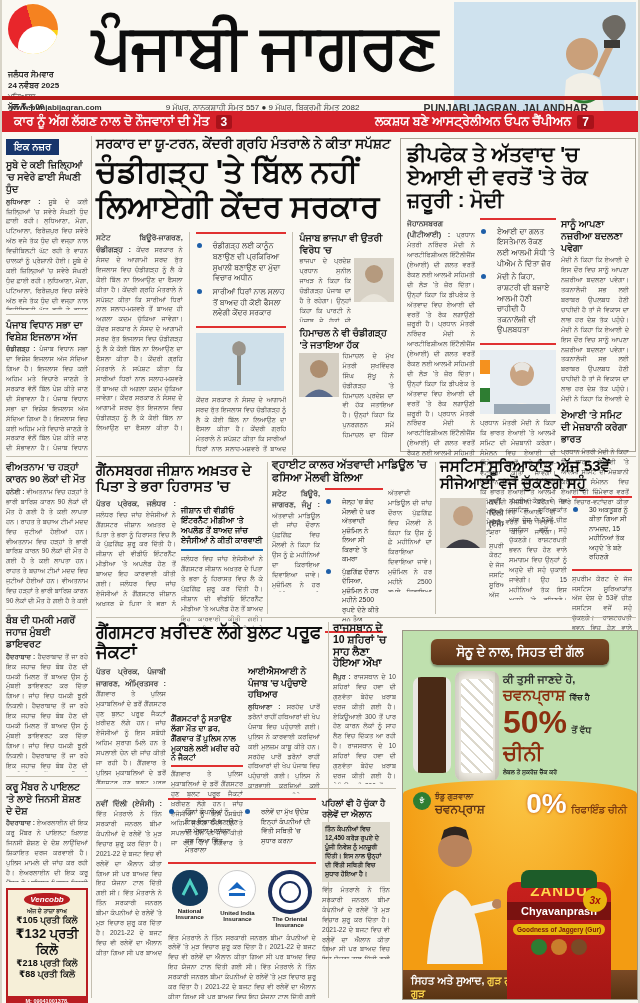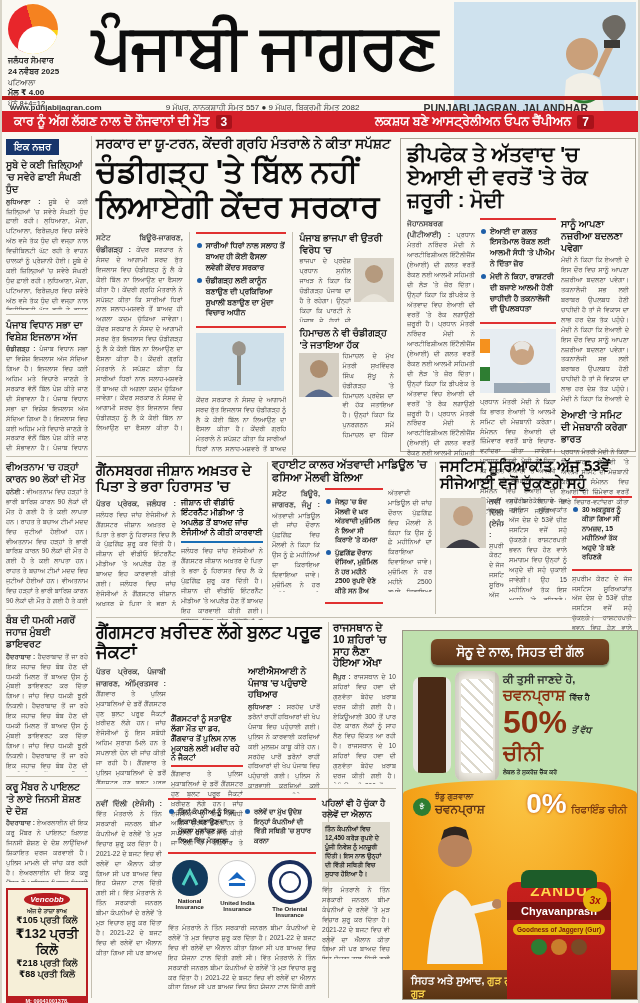--- a/index.html
+++ b/index.html
@@ -24,21 +24,21 @@
   .photo svg{position:absolute;inset:0;width:100%;height:100%;}
   .portrait{background:linear-gradient(180deg,#dcd6ca,#c7c0b2);}
   
   .kicker{font-weight:700;color:#111;}
   .headline{font-weight:800;color:#0d0d0d;line-height:1.12;}
   .byline{font-weight:700;font-size:7.5px;}
   .fake{font-size:6.6px;line-height:1.5;text-align:justify;color:#3c3c3c;overflow:hidden;}
   .subhead{font-weight:700;font-size:9.5px;line-height:1.25;color:#111;}
   .blue-rule{border-bottom:2px solid #1a6fb5;padding-bottom:3px;margin-bottom:3px;}
   .bulletbox{border-top:2px solid #e03131;border-bottom:2px solid #e03131;padding:4px 1px;}
-  .bullet{display:flex;gap:4px;font-size:7.6px;font-weight:700;line-height:1.4;margin:3px 0;}
+  .bullet{display:flex;gap:11px;font-size:7.6px;font-weight:400;line-height:1.4;margin:3px 0;}
   .bullet .dot{width:5px;height:5px;border-radius:50%;background:#1f5fa8;flex:0 0 5px;margin-top:2px;}
   .vrule{width:1px;background:#c4bfb1;}
   .hrule{height:1px;background:#c4bfb1;}
   .navhdr{background:#17356b;color:#fff;font-weight:700;font-size:10px;padding:2px 8px;display:inline-block;}
   .sb-head{font-weight:800;font-size:9.5px;line-height:1.25;margin:4px 0 2px;}
   
   .zandu{border:1px solid #9a9484;background:#bfe0ae;overflow:hidden;}
   .wood{background:linear-gradient(180deg,#7a4a26,#5d3317);color:#fff;border-radius:6px;
         font-weight:800;text-align:center;box-shadow:0 2px 2px rgba(0,0,0,.35);}
   .adred{color:#8c2f10;font-weight:800;}
@@ -47,21 +47,21 @@
   .venc{border:2px solid #b91d22;background:#f6efd8;font-size:6px;text-align:center;overflow:hidden;}
   .logo-c{border-radius:50%;display:flex;align-items:center;justify-content:center;}
 </style>
 </head>
 <body>
 
 <div id="page">
 
   <div class="abs" style="left:6px;top:4px;width:80px;">
     <div class="sun"></div>
-    <div class="mh-small" style="margin-top:2px;">
+    <div class="mh-small" style="margin-top:16px;">
       <b>ਜਲੰਧਰ ਸੋਮਵਾਰ</b>
       <b>24 ਨਵੰਬਰ 2025</b>
       <span>ਪਟਿਆਲਾ</span><br>
       <b>ਮੁੱਲ ₹ 4.00</b>
       <span>ਪੰਨੇ 8+4=12</span>
     </div>
   </div>
   <div class="abs title" style="left:90px;top:18px;">ਪੰਜਾਬੀ ਜਾਗਰਣ</div>
 
   <div class="abs photo" style="left:452px;top:2px;width:182px;height:126px;">
@@ -139,25 +139,25 @@
 
       <div style="width:88px;">
         <div class="fake" style="height:200px;"><b class="byline">ਸਟੇਟ ਬਿਊਰੋ-ਜਾਗਰਣ, ਚੰਡੀਗੜ੍ਹ :</b> <span>ਕੇਂਦਰ ਸਰਕਾਰ ਨੇ ਸੰਸਦ ਦੇ ਆਗਾਮੀ ਸਰਦ ਰੁੱਤ ਇਜਲਾਸ ਵਿਚ ਚੰਡੀਗੜ੍ਹ ਨੂੰ ਲੈ ਕੇ ਕੋਈ ਬਿੱਲ ਨਾ ਲਿਆਉਣ ਦਾ ਫੈਸਲਾ ਕੀਤਾ ਹੈ। ਕੇਂਦਰੀ ਗ੍ਰਹਿ ਮੰਤਰਾਲੇ ਨੇ ਸਪੱਸ਼ਟ ਕੀਤਾ ਕਿ ਸਾਰੀਆਂ ਧਿਰਾਂ ਨਾਲ ਸਲਾਹ-ਮਸ਼ਵਰੇ ਤੋਂ ਬਾਅਦ ਹੀ ਅਗਲਾ ਕਦਮ ਚੁੱਕਿਆ ਜਾਵੇਗਾ। ਕੇਂਦਰ ਸਰਕਾਰ ਨੇ ਸੰਸਦ ਦੇ ਆਗਾਮੀ ਸਰਦ ਰੁੱਤ ਇਜਲਾਸ ਵਿਚ ਚੰਡੀਗੜ੍ਹ ਨੂੰ ਲੈ ਕੇ ਕੋਈ ਬਿੱਲ ਨਾ ਲਿਆਉਣ ਦਾ ਫੈਸਲਾ ਕੀਤਾ ਹੈ। ਕੇਂਦਰੀ ਗ੍ਰਹਿ ਮੰਤਰਾਲੇ ਨੇ ਸਪੱਸ਼ਟ ਕੀਤਾ ਕਿ ਸਾਰੀਆਂ ਧਿਰਾਂ ਨਾਲ ਸਲਾਹ-ਮਸ਼ਵਰੇ ਤੋਂ ਬਾਅਦ ਹੀ ਅਗਲਾ ਕਦਮ ਚੁੱਕਿਆ ਜਾਵੇਗਾ। ਕੇਂਦਰ ਸਰਕਾਰ ਨੇ ਸੰਸਦ ਦੇ ਆਗਾਮੀ ਸਰਦ ਰੁੱਤ ਇਜਲਾਸ ਵਿਚ ਚੰਡੀਗੜ੍ਹ ਨੂੰ ਲੈ ਕੇ ਕੋਈ ਬਿੱਲ ਨਾ ਲਿਆਉਣ ਦਾ ਫੈਸਲਾ ਕੀਤਾ ਹੈ। ਕੇਂਦਰੀ ਗ੍ਰਹਿ ਮੰਤਰਾਲੇ ਨੇ ਸਪੱਸ਼ਟ ਕੀਤਾ ਕਿ ਸਾਰੀਆਂ ਧਿਰਾਂ ਨਾਲ ਸਲਾਹ-ਮਸ਼ਵਰੇ ਤੋਂ ਬਾਅਦ ਹੀ ਅਗਲਾ ਕਦਮ ਚੁੱਕਿਆ ਜਾਵੇਗਾ। ਕੇਂਦਰ ਸਰਕਾਰ ਨੇ ਸੰਸਦ ਦੇ ਆਗਾਮੀ ਸਰਦ ਰੁੱਤ ਇਜਲਾਸ ਵਿਚ ਚੰਡੀਗੜ੍ਹ ਨੂੰ ਲੈ ਕੇ ਕੋਈ ਬਿੱਲ ਨਾ ਲਿਆਉਣ ਦਾ ਫੈਸਲਾ ਕੀਤਾ ਹੈ। ਕੇਂਦਰੀ ਗ੍ਰਹਿ ਮੰਤਰਾਲੇ ਨੇ ਸਪੱਸ਼ਟ ਕੀਤਾ ਕਿ ਸਾਰੀਆਂ ਧਿਰਾਂ ਨਾਲ ਸਲਾਹ-ਮਸ਼ਵਰੇ ਤੋਂ ਬਾਅਦ ਹੀ ਅਗਲਾ ਕਦਮ ਚੁੱਕਿਆ ਜਾਵੇਗਾ।</span></div>
       </div>
       <div class="vrule"></div>
 
       <div style="width:92px;">
         <div class="bulletbox">
           <div class="bullet">
               <span class="dot"></span>
+              <span>ਚੰਡੀਗੜ੍ਹ ਲਈ ਕਾਨੂੰਨ ਬਣਾਉਣ ਦੀ ਪ੍ਰਕਿਰਿਆ ਸੁਖਾਲੀ ਬਣਾਉਣ ਦਾ ਮੁੱਦਾ ਵਿਚਾਰ ਅਧੀਨ</span>
+            </div>
+          <div class="bullet">
+              <span class="dot"></span>
               <span>ਸਾਰੀਆਂ ਧਿਰਾਂ ਨਾਲ ਸਲਾਹ ਤੋਂ ਬਾਅਦ ਹੀ ਕੋਈ ਫੈਸਲਾ ਲਵੇਗੀ ਕੇਂਦਰ ਸਰਕਾਰ</span>
-            </div>
-          <div class="bullet">
-              <span class="dot"></span>
-              <span>ਚੰਡੀਗੜ੍ਹ ਲਈ ਕਾਨੂੰਨ ਬਣਾਉਣ ਦੀ ਪ੍ਰਕਿਰਿਆ ਸੁਖਾਲੀ ਬਣਾਉਣ ਦਾ ਮੁੱਦਾ ਵਿਚਾਰ ਅਧੀਨ</span>
             </div>
         </div>
         <div class="photo" style="width:88px;height:58px;margin-top:5px;">
           <svg viewBox="0 0 88 58">
               <rect width="88" height="58" fill="#cfe0ea"></rect>
               <rect x="41" y="22" width="4" height="30" fill="#8a8a82"></rect>
               <path d="M43 8 q9 2 6 12 q-6 6 -12 0 q-3 -10 6 -12z" fill="#9a948a"></path>
             </svg>
         </div>
         <div class="fake" style="height:60px;margin-top:4px;"><span>ਕੇਂਦਰ ਸਰਕਾਰ ਨੇ ਸੰਸਦ ਦੇ ਆਗਾਮੀ ਸਰਦ ਰੁੱਤ ਇਜਲਾਸ ਵਿਚ ਚੰਡੀਗੜ੍ਹ ਨੂੰ ਲੈ ਕੇ ਕੋਈ ਬਿੱਲ ਨਾ ਲਿਆਉਣ ਦਾ ਫੈਸਲਾ ਕੀਤਾ ਹੈ। ਕੇਂਦਰੀ ਗ੍ਰਹਿ ਮੰਤਰਾਲੇ ਨੇ ਸਪੱਸ਼ਟ ਕੀਤਾ ਕਿ ਸਾਰੀਆਂ ਧਿਰਾਂ ਨਾਲ ਸਲਾਹ-ਮਸ਼ਵਰੇ ਤੋਂ ਬਾਅਦ ਹੀ ਅਗਲਾ ਕਦਮ ਚੁੱਕਿਆ ਜਾਵੇਗਾ। ਕੇਂਦਰ ਸਰਕਾਰ ਨੇ ਸੰਸਦ ਦੇ ਆਗਾਮੀ ਸਰਦ ਰੁੱਤ ਇਜਲਾਸ ਵਿਚ ਚੰਡੀਗੜ੍ਹ ਨੂੰ ਲੈ ਕੇ ਕੋਈ ਬਿੱਲ ਨਾ ਲਿਆਉਣ ਦਾ ਫੈਸਲਾ ਕੀਤਾ ਹੈ। ਕੇਂਦਰੀ ਗ੍ਰਹਿ ਮੰਤਰਾਲੇ ਨੇ ਸਪੱਸ਼ਟ ਕੀਤਾ ਕਿ ਸਾਰੀਆਂ ਧਿਰਾਂ ਨਾਲ ਸਲਾਹ-ਮਸ਼ਵਰੇ ਤੋਂ ਬਾਅਦ ਹੀ ਅਗਲਾ ਕਦਮ ਚੁੱਕਿਆ ਜਾਵੇਗਾ।</span></div>
@@ -228,21 +228,21 @@
   </div>
 
   <div class="abs hrule" style="left:94px;top:456px;width:540px;"></div>
 
   <div class="abs" style="left:94px;top:462px;width:168px;height:152px;">
     <div class="headline" style="font-size:14.5px;">ਗੈਂਨਸਬਰਗ ਜੀਸ਼ਾਨ ਅਖ਼ਤਰ ਦੇ ਪਿਤਾ ਤੇ ਭਰਾ ਹਿਰਾਸਤ 'ਚ</div>
     <div style="display:flex;gap:5px;margin-top:4px;">
       <div style="width:80px;">
         <div class="fake" style="height:108px;"><b class="byline">ਪੱਤਰ ਪ੍ਰੇਰਕ, ਜਲੰਧਰ :</b> <span>ਜਲੰਧਰ ਵਿਚ ਜਾਂਚ ਏਜੰਸੀਆਂ ਨੇ ਗੈਂਗਸਟਰ ਜੀਸ਼ਾਨ ਅਖ਼ਤਰ ਦੇ ਪਿਤਾ ਤੇ ਭਰਾ ਨੂੰ ਹਿਰਾਸਤ ਵਿਚ ਲੈ ਕੇ ਪੁੱਛਗਿੱਛ ਸ਼ੁਰੂ ਕਰ ਦਿੱਤੀ ਹੈ। ਜੀਸ਼ਾਨ ਦੀ ਵੀਡੀਓ ਇੰਟਰਨੈੱਟ ਮੀਡੀਆ 'ਤੇ ਅਪਲੋਡ ਹੋਣ ਤੋਂ ਬਾਅਦ ਇਹ ਕਾਰਵਾਈ ਕੀਤੀ ਗਈ। ਜਲੰਧਰ ਵਿਚ ਜਾਂਚ ਏਜੰਸੀਆਂ ਨੇ ਗੈਂਗਸਟਰ ਜੀਸ਼ਾਨ ਅਖ਼ਤਰ ਦੇ ਪਿਤਾ ਤੇ ਭਰਾ ਨੂੰ ਹਿਰਾਸਤ ਵਿਚ ਲੈ ਕੇ ਪੁੱਛਗਿੱਛ ਸ਼ੁਰੂ ਕਰ ਦਿੱਤੀ ਹੈ। ਜੀਸ਼ਾਨ ਦੀ ਵੀਡੀਓ ਇੰਟਰਨੈੱਟ ਮੀਡੀਆ 'ਤੇ ਅਪਲੋਡ ਹੋਣ ਤੋਂ ਬਾਅਦ ਇਹ ਕਾਰਵਾਈ ਕੀਤੀ ਗਈ।</span></div>
       </div>
-      <div style="width:82px;">
+      <div style="width:82px;margin-top:8px;">
         <div class="subhead blue-rule" style="font-size:8px;">ਜੀਸ਼ਾਨ ਦੀ ਵੀਡੀਓ ਇੰਟਰਨੈੱਟ ਮੀਡੀਆ 'ਤੇ ਅਪਲੋਡ ਤੋਂ ਬਾਅਦ ਜਾਂਚ ਏਜੰਸੀਆਂ ਨੇ ਕੀਤੀ ਕਾਰਵਾਈ</div>
         <div class="fake" style="height:74px;"><span>ਜਲੰਧਰ ਵਿਚ ਜਾਂਚ ਏਜੰਸੀਆਂ ਨੇ ਗੈਂਗਸਟਰ ਜੀਸ਼ਾਨ ਅਖ਼ਤਰ ਦੇ ਪਿਤਾ ਤੇ ਭਰਾ ਨੂੰ ਹਿਰਾਸਤ ਵਿਚ ਲੈ ਕੇ ਪੁੱਛਗਿੱਛ ਸ਼ੁਰੂ ਕਰ ਦਿੱਤੀ ਹੈ। ਜੀਸ਼ਾਨ ਦੀ ਵੀਡੀਓ ਇੰਟਰਨੈੱਟ ਮੀਡੀਆ 'ਤੇ ਅਪਲੋਡ ਹੋਣ ਤੋਂ ਬਾਅਦ ਇਹ ਕਾਰਵਾਈ ਕੀਤੀ ਗਈ। ਜਲੰਧਰ ਵਿਚ ਜਾਂਚ ਏਜੰਸੀਆਂ ਨੇ ਗੈਂਗਸਟਰ ਜੀਸ਼ਾਨ ਅਖ਼ਤਰ ਦੇ ਪਿਤਾ ਤੇ ਭਰਾ ਨੂੰ ਹਿਰਾਸਤ ਵਿਚ ਲੈ ਕੇ ਪੁੱਛਗਿੱਛ ਸ਼ੁਰੂ ਕਰ ਦਿੱਤੀ ਹੈ। ਜੀਸ਼ਾਨ ਦੀ ਵੀਡੀਓ ਇੰਟਰਨੈੱਟ ਮੀਡੀਆ 'ਤੇ ਅਪਲੋਡ ਹੋਣ ਤੋਂ ਬਾਅਦ ਇਹ ਕਾਰਵਾਈ ਕੀਤੀ ਗਈ।</span></div>
       </div>
     </div>
   </div>
   <div class="abs vrule" style="left:265px;top:462px;height:152px;"></div>
 
   <div class="abs" style="left:270px;top:458px;width:160px;height:156px;">
     <div class="kicker" style="font-size:11px;">ਵ੍ਹਾਈਟ ਕਾਲਰ ਅੱਤਵਾਦੀ ਮਾਡਿਊਲ 'ਚ ਫਸਿਆ ਮੌਲਵੀ ਬੋਲਿਆ</div>
     <div style="display:flex;gap:5px;margin-top:4px;">
@@ -381,29 +381,29 @@
       <div style="width:92px;position:relative;">
         <div style="position:absolute;left:2px;top:6px;width:38px;height:96px;border-radius:8px;background:linear-gradient(90deg,#e9e7e2 12%,#4a2a16 12% 88%,#e9e7e2 88%);"></div>
         <div style="position:absolute;left:44px;top:0;width:44px;height:110px;border-radius:8px;background:linear-gradient(90deg,#e9e7e2 10%,#f5f2ea 10% 90%,#d9d5cb 90%);box-shadow:inset 0 0 14px #b9b4a6;"></div>
         <div style="position:absolute;left:50px;top:8px;width:32px;height:94px;background:repeating-linear-gradient(45deg,#fff 0 6px,#dcd8cc 6px 8px);border-radius:4px;"></div>
       </div>
       <div style="width:118px;text-align:left;padding-top:2px;">
         <div style="font-weight:700;font-size:11px;color:#2c2c2c;">ਕੀ ਤੁਸੀ ਜਾਣਦੇ ਹੋ,</div>
         <span class="adred" style="font-size:15px;">ਚਵਨਪ੍ਰਾਸ਼</span>
         <span style="font-size:8px;font-weight:700;">ਵਿੱਚ ਹੈ</span>
         <div><span class="adred" style="font-size:32px;">50%</span>
-        <span style="font-size:9px;font-weight:700;font-style:italic;">ਤੋਂ ਵੱਧ</span></div>
+        <span style="font-size:9px;font-weight:700;">ਤੋਂ ਵੱਧ</span></div>
         <div class="adred" style="font-size:21px;">ਚੀਨੀ</div>
         <div style="font-size:6px;font-weight:700;margin-top:4px;">ਲੇਬਲ ਤੇ ਸੁਕਰੋਜ਼ ਚੈੱਕ ਕਰੋ</div>
       </div>
     </div>
 
     <div class="orange-sec" style="height:190px;border-radius:50% 50% 0 0/14px 14px 0 0;position:relative;margin-top:2px;">
       <div style="display:flex;align-items:center;justify-content:space-between;padding:8px 10px 0;">
-        <div style="display:flex;align-items:flex-end;gap:4px;">
+        <div style="display:flex;align-items:flex-start;gap:4px;">
           <div class="logo-c" style="width:18px;height:18px;background:#2e7d32;color:#fff;font-size:7px;font-weight:800;">ਝੰ</div>
           <div>
             <div style="font-size:8px;font-weight:700;color:#5d3317;">ਝੰਡੂ ਗੁੜਵਾਲਾ</div>
             <div style="font-size:12px;font-weight:800;color:#5d3317;">ਚਵਨਪ੍ਰਾਸ਼</div>
           </div>
         </div>
         <div style="">
           <span style="font-size:28px;font-weight:800;color:#fff;text-shadow:0 0 3px #b5440a;">0%</span>
           <span style="font-size:10px;font-weight:800;color:#7a3a10;">ਰਿਫਾਇੰਡ ਚੀਨੀ</span>
         </div>

